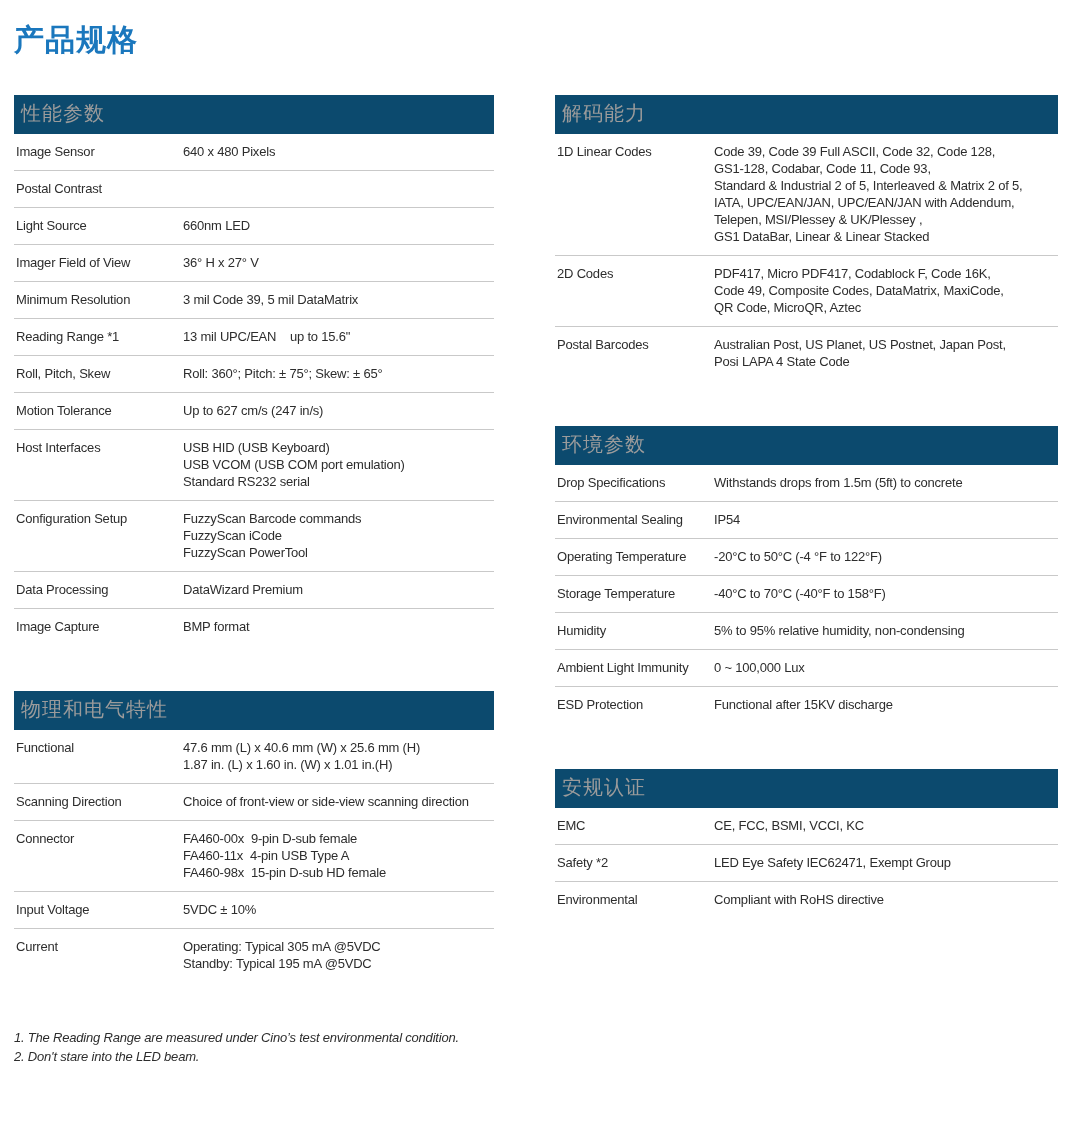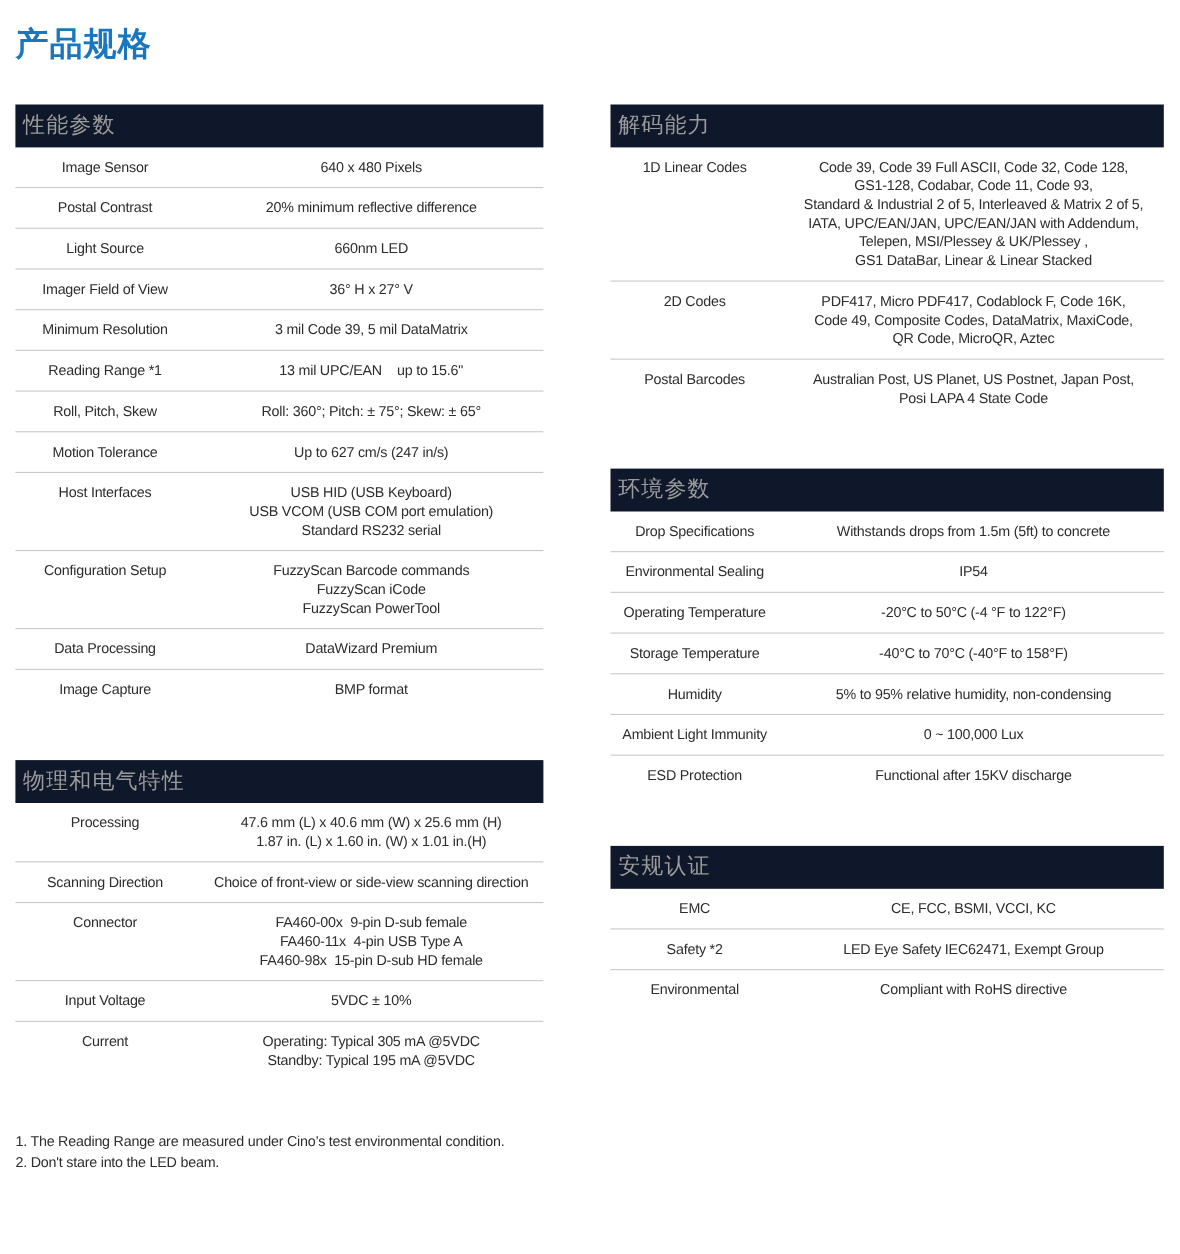--- a/index.html
+++ b/index.html
@@ -13,56 +13,55 @@
   .page { padding: 20px 14px 20px 14px; }
   .title {
     font-size: 30px; font-weight: 700; color: #1a77bd;
     letter-spacing: 1px; margin-bottom: 34px;
   }
   .cols { display: flex; align-items: flex-start; }
   .col-left { width: 480px; margin-right: 61px; flex: 0 0 480px; }
   .col-right { width: 503px; flex: 0 0 503px; }
   .section { margin-bottom: 46px; }
   .sec-header {
-    background: #0f172a; color: #9b9b9b;
+    background: #0c4a6e; color: #9b9b9b;
     font-size: 20px; font-weight: 400;
     padding: 5px 8px 7px 7px; letter-spacing: 1px;
   }
-  .sec-table { width: 100%; text-align: center; }
+  .sec-table { width: 100%; }
   .spec-row {
     display: flex; align-items: flex-start;
     padding: 9px 2px 10px 2px;
     border-bottom: 1px solid #c9c9c9;
     font-size: 13px; line-height: 17px; letter-spacing: -0.2px;
   }
   .spec-row:last-child { border-bottom: none; }
   .spec-label { flex: 0 0 167px; padding-right: 8px; }
   .col-right .spec-label { flex: 0 0 157px; }
   .spec-label.bold { font-weight: 700; }
   .spec-value { flex: 1 1 auto; white-space: pre-wrap; }
-  .footnotes { margin-top: 32px; font-size: 13px; line-height: 19px; letter-spacing: -0.2px; }
+  .footnotes { margin-top: 32px; font-size: 13px; line-height: 19px; letter-spacing: -0.2px; font-style: italic; }
 </style>
 </head>
 <body>
 
 <div class="page">
   <h1 class="title">产品规格</h1>
   <div class="cols">
     <div class="col-left">
       <div id="left-sections">
           <div class="section">
             <div class="sec-header">性能参数</div>
             <div class="sec-table">
               <div class="spec-row">
                 <div class="spec-label">Image Sensor</div>
                 <div class="spec-value">640 x 480 Pixels</div>
               </div>
               <div class="spec-row">
                 <div class="spec-label">Postal Contrast</div>
-                <div class="spec-value">20% minimum reflective difference</div>
               </div>
               <div class="spec-row">
                 <div class="spec-label">Light Source</div>
                 <div class="spec-value">660nm LED</div>
               </div>
               <div class="spec-row">
                 <div class="spec-label">Imager Field of View</div>
                 <div class="spec-value">36° H x 27° V</div>
               </div>
               <div class="spec-row">
@@ -100,21 +99,21 @@
               <div class="spec-row">
                 <div class="spec-label">Image Capture</div>
                 <div class="spec-value">BMP format</div>
               </div>
             </div>
           </div>
           <div class="section">
             <div class="sec-header">物理和电气特性</div>
             <div class="sec-table">
               <div class="spec-row">
-                <div class="spec-label">Processing</div>
+                <div class="spec-label">Functional</div>
                 <div class="spec-value">47.6 mm (L) x 40.6 mm (W) x 25.6 mm (H)
 1.87 in. (L) x 1.60 in. (W) x 1.01 in.(H)</div>
               </div>
               <div class="spec-row">
                 <div class="spec-label">Scanning Direction</div>
                 <div class="spec-value">Choice of front-view or side-view scanning direction</div>
               </div>
               <div class="spec-row">
                 <div class="spec-label">Connector</div>
                 <div class="spec-value">FA460-00x  9-pin D-sub female

